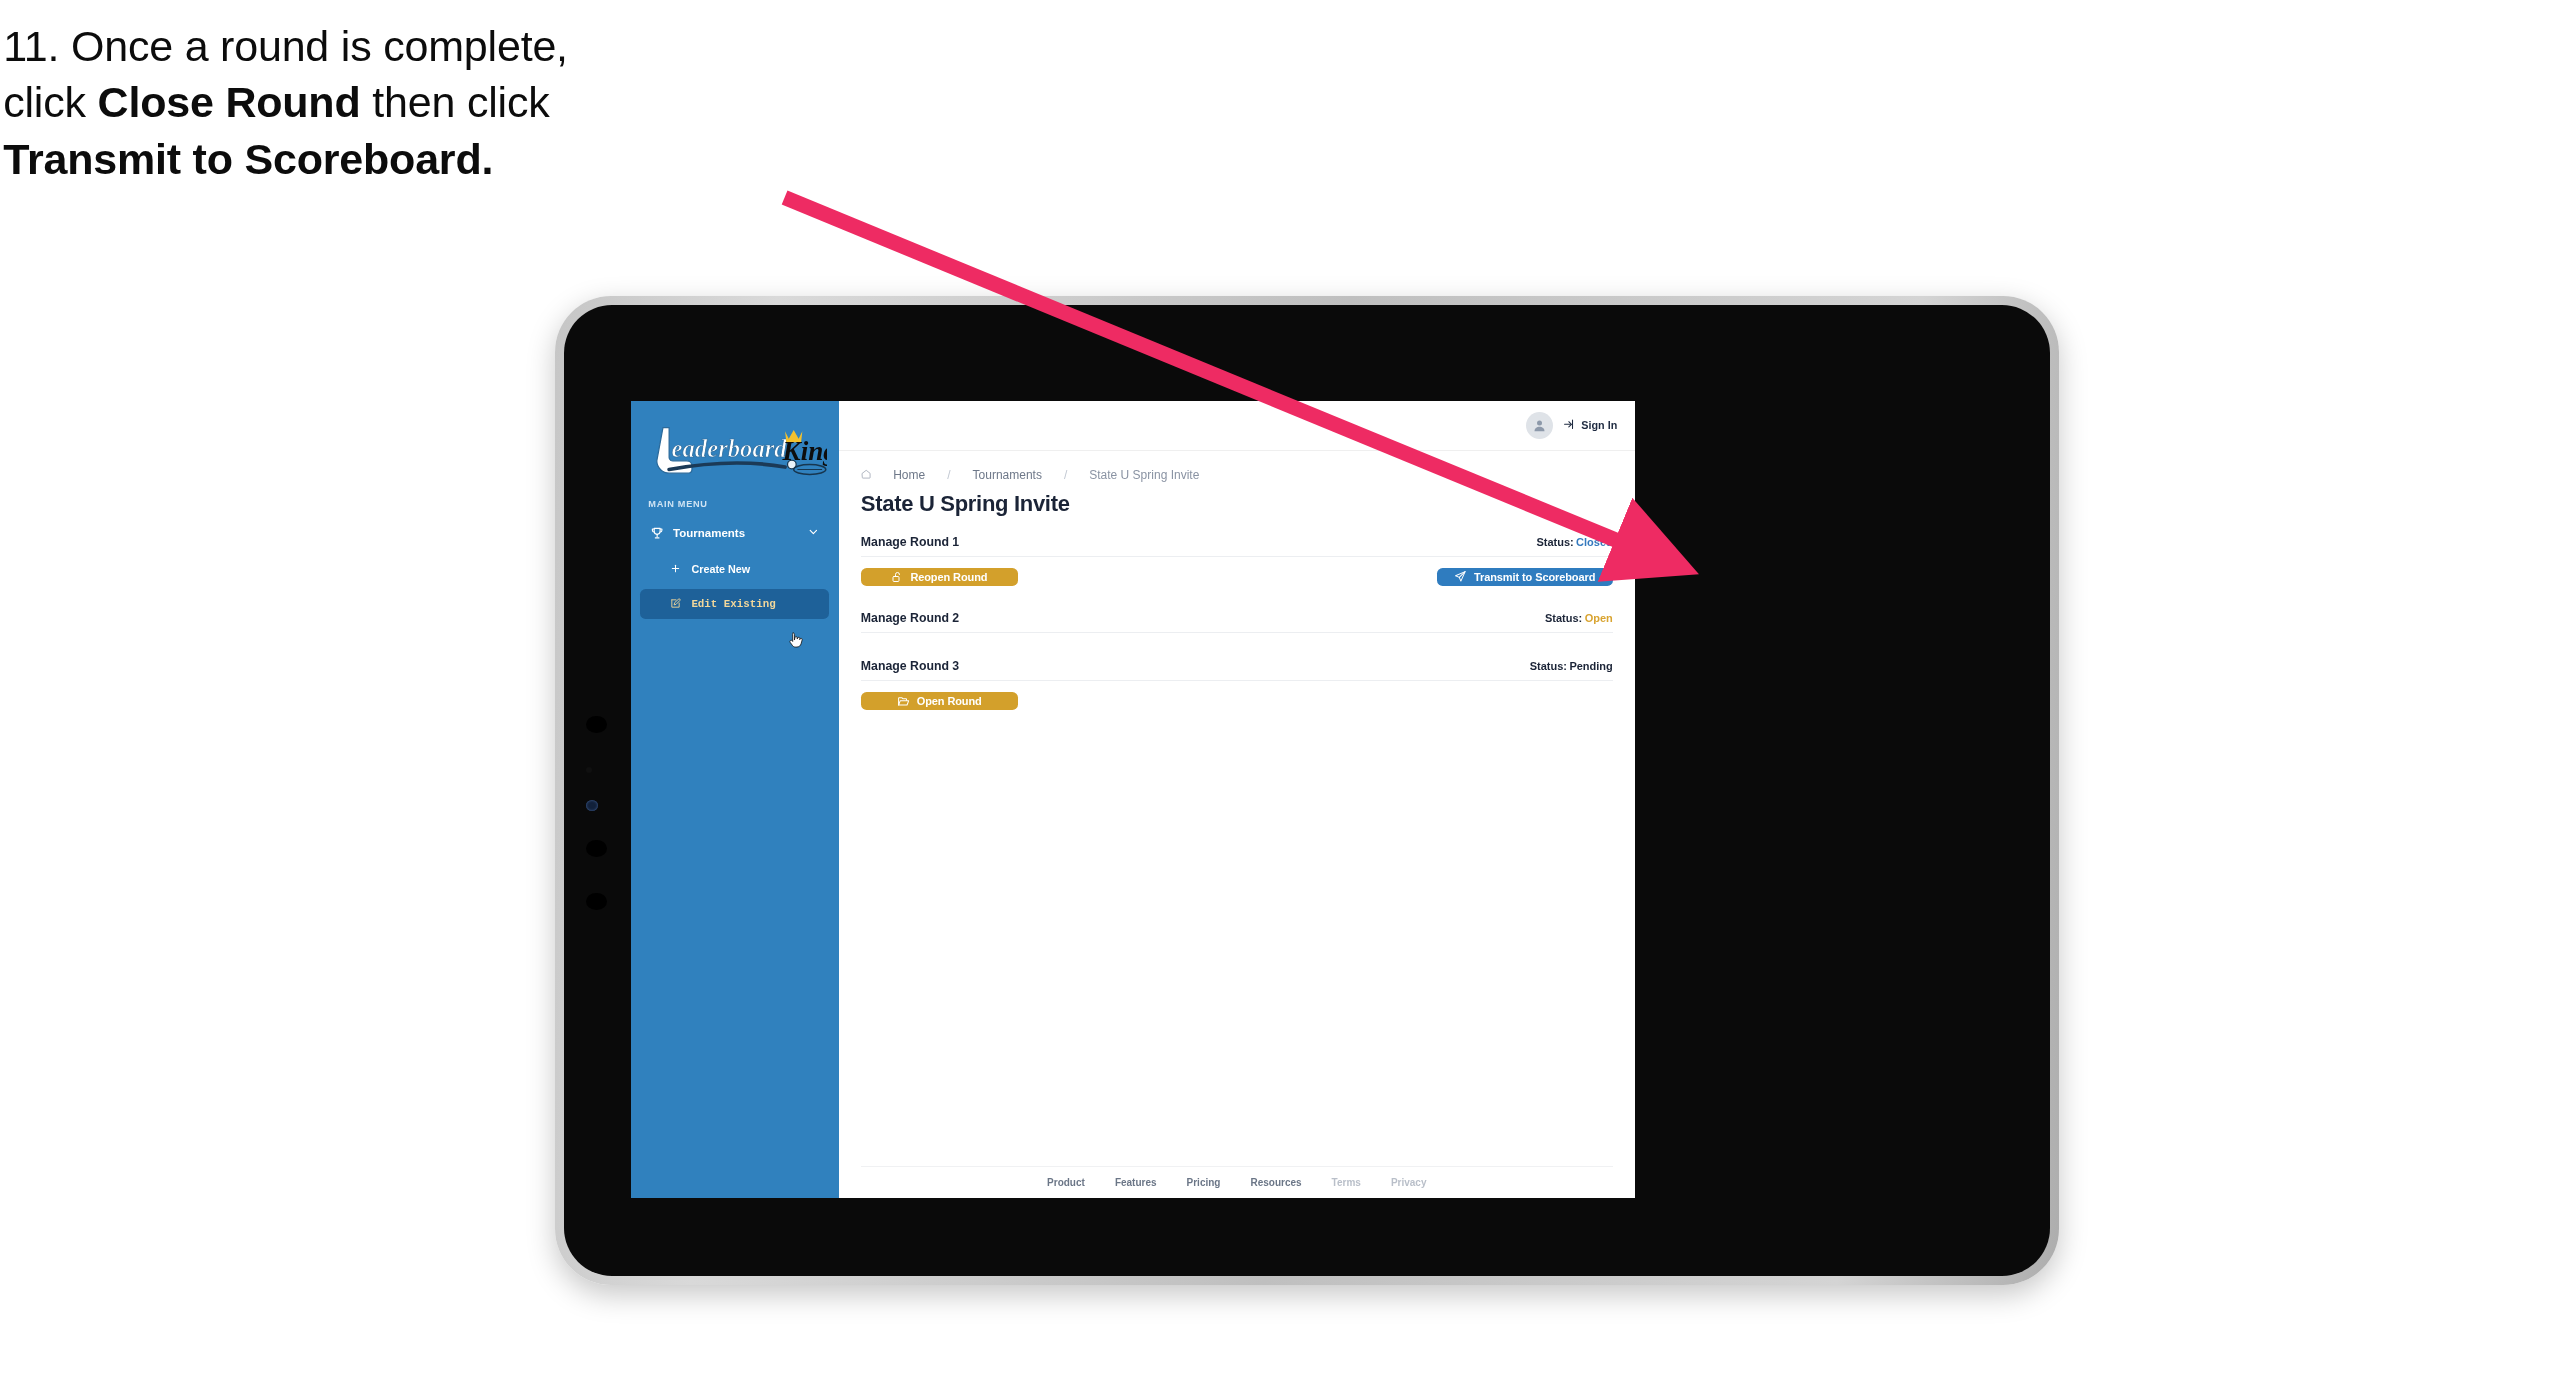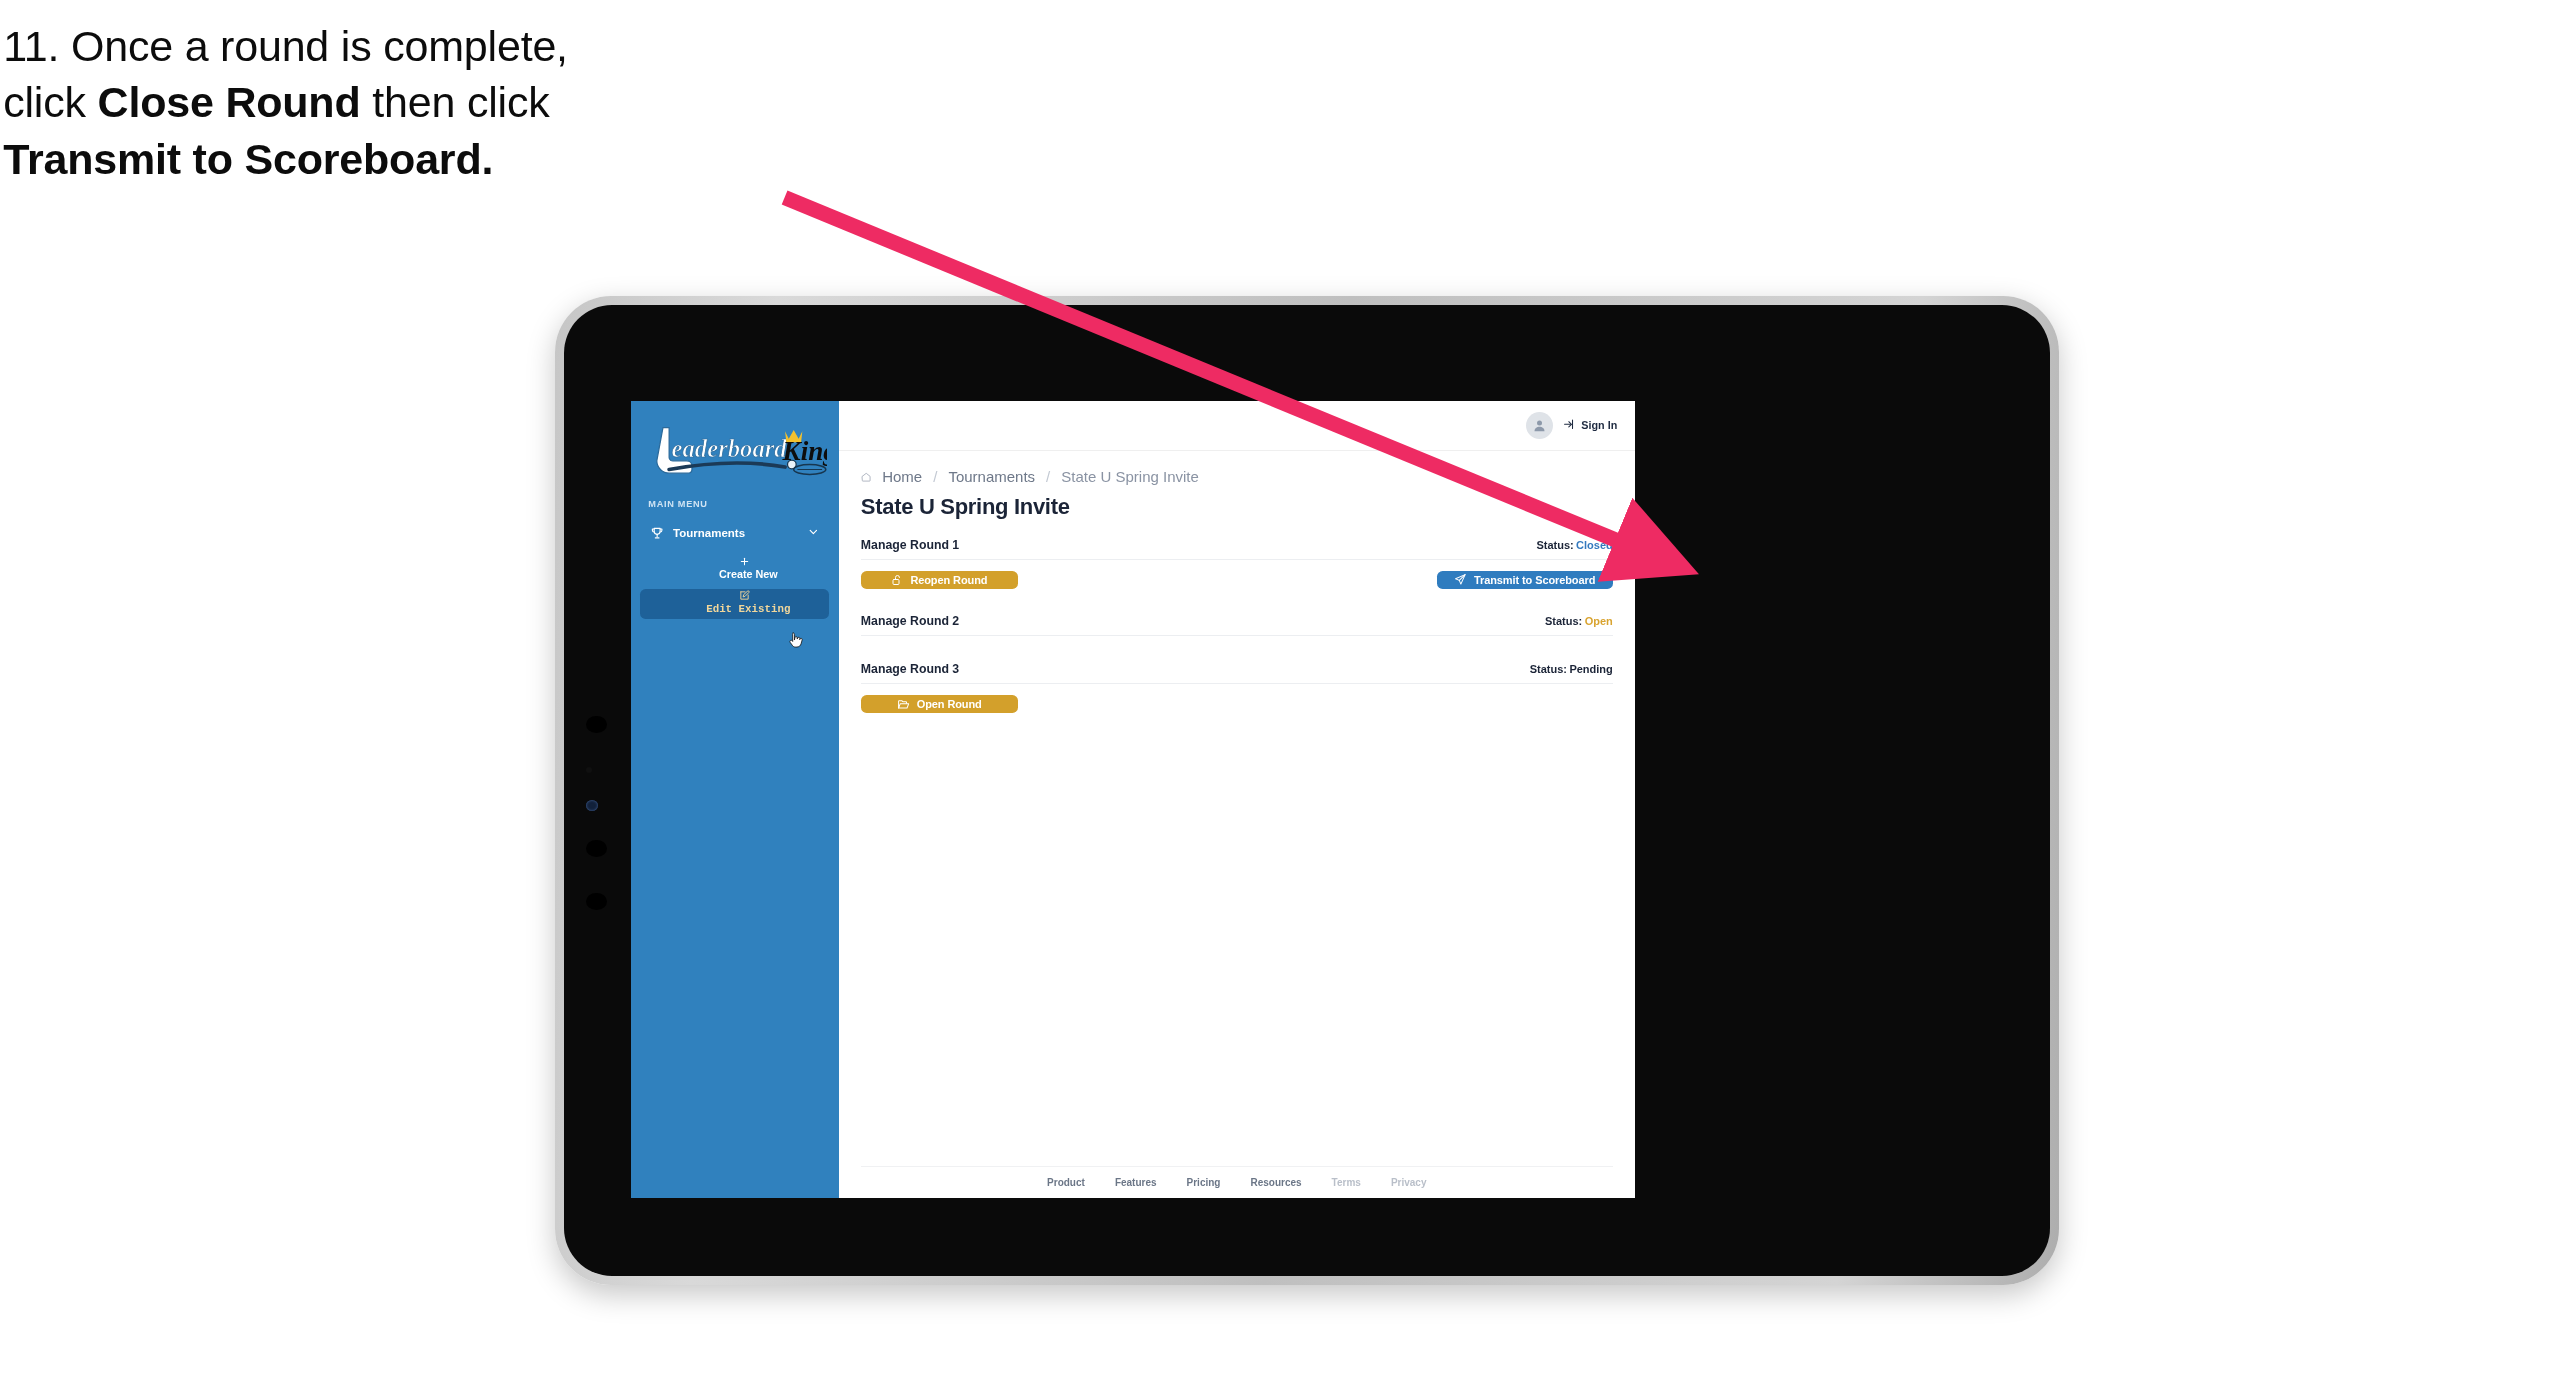--- a/index.html
+++ b/index.html
@@ -105,21 +105,20 @@
   .nav-item .chev { position: absolute; right: 9.6px; top: 50%; transform: translateY(-50%); }
   .nav-sub {
     display: flex; align-items: center;
     height: 30px;
     margin: 4.8px 9.6px 0 9.6px;
     padding-left: 27px;
     border-radius: 5.6px;
     color: #ffffff;
     font-size: 10.8px;
     font-weight: 700;
-    flex-direction: column;
   }
   .nav-sub .nv-ico { width: 16px; height: 14.3px; margin-right: 8px; display:flex; align-items:center; justify-content:center;}
   .nav-sub.active {
     background: #1E6199;
     color: #F2D79B;
     font-family: Liberation Mono, monospace;
   }
   #cursor-hand { position: absolute; left: 156px; top: 230px; width: 17.5px; height: 21px; }
 
   
@@ -143,22 +142,22 @@
     display: flex; align-items: center; justify-content: center;
   }
   .signin {
     display: flex; align-items: center; gap: 5.6px;
     color: #1f2b41; font-size: 10.8px; font-weight: 700;
   }
 
   #content { padding: 17.5px 22px 0 22px; flex: 1 1 auto; }
 
   .breadcrumb {
-    display: flex; align-items: center; gap: 11px;
-    font-size: 15px; color: #8a93a3;
+    display: flex; align-items: center; gap: 22px;
+    font-size: 12px; color: #8a93a3;
     margin-bottom: 8.8px;
   }
   .breadcrumb .crumb { color: #6e7889; }
   .breadcrumb .sep { color: #c3c9d3; }
   .breadcrumb .crumb.last { color: #8a93a3; }
 
   .page-title {
     font-size: 22px;
     font-weight: 700;
     color: #1b2437;

